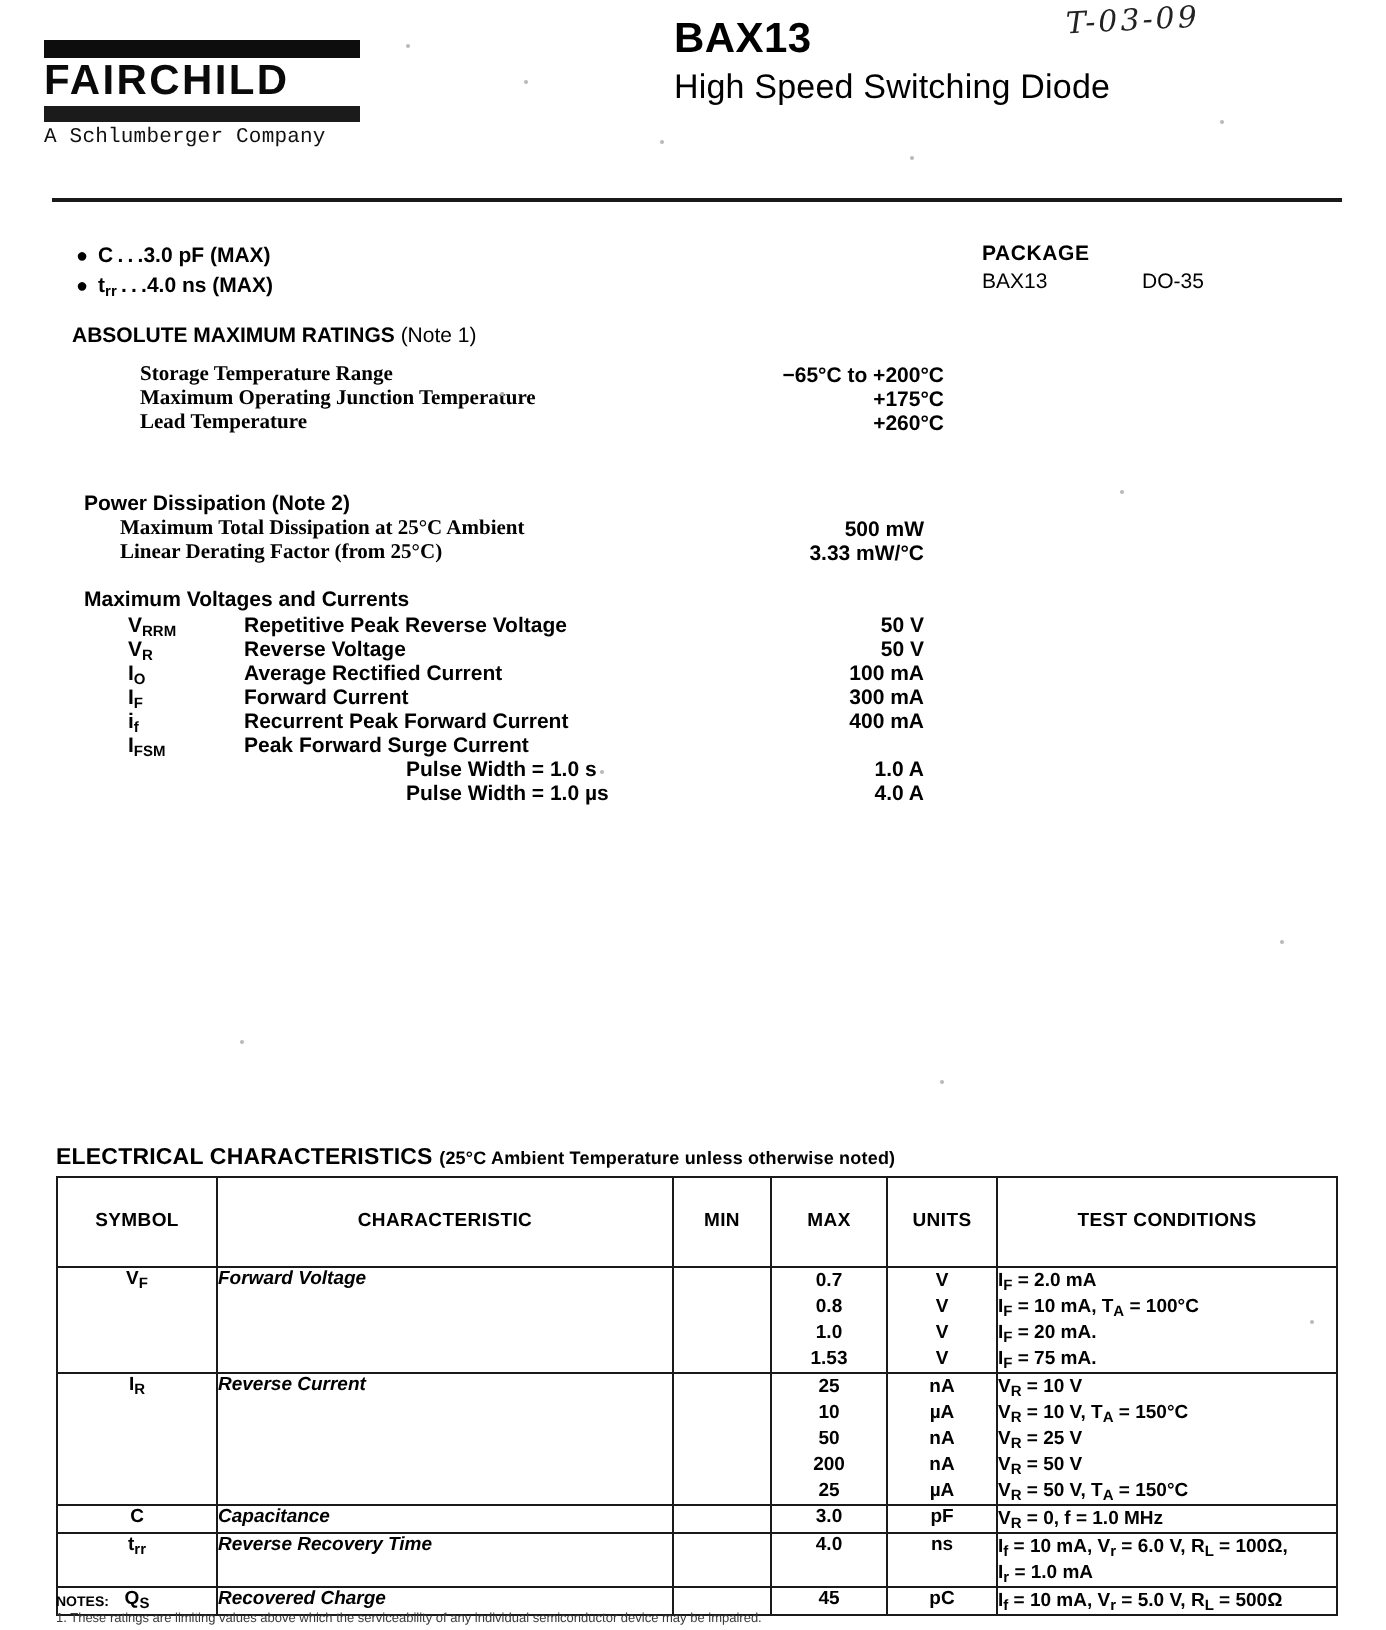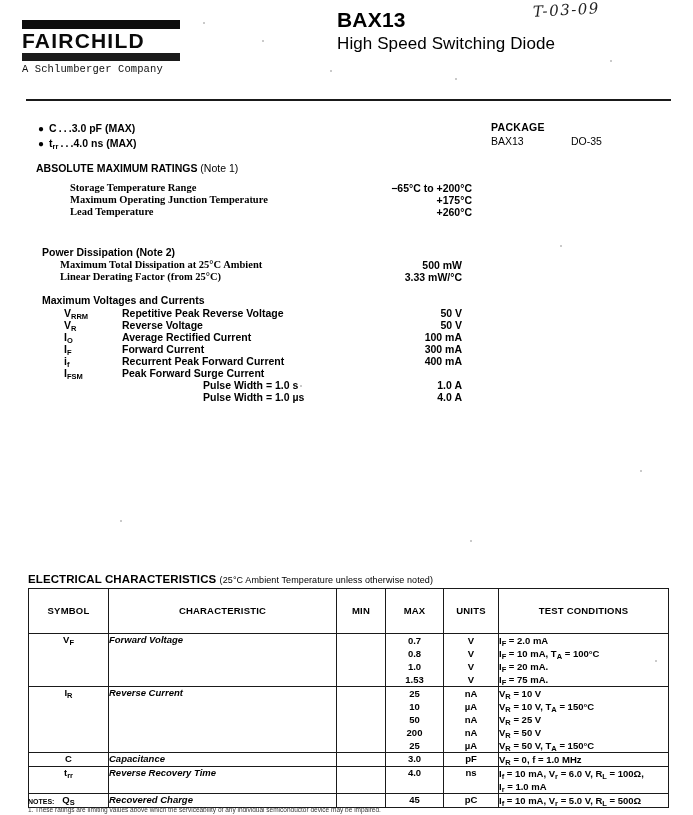--- a/index.html
+++ b/index.html
@@ -166,21 +166,21 @@
 
   
   .ec-title {
     position: absolute;
     left: 28px;
     top: 573px;
     font-size: 11.5px;
     font-weight: bold;
     letter-spacing: 0.1px;
   }
-  .ec-title .sub { font-size: 9px; font-weight: normal; }
+  .ec-title .sub { font-size: 9px; font-weight: bold; }
 
   table.ec {
     position: absolute;
     left: 28px;
     top: 588px;
     width: 640px;
     border-collapse: collapse;
     font-size: 9.5px;
     table-layout: fixed;
   }

